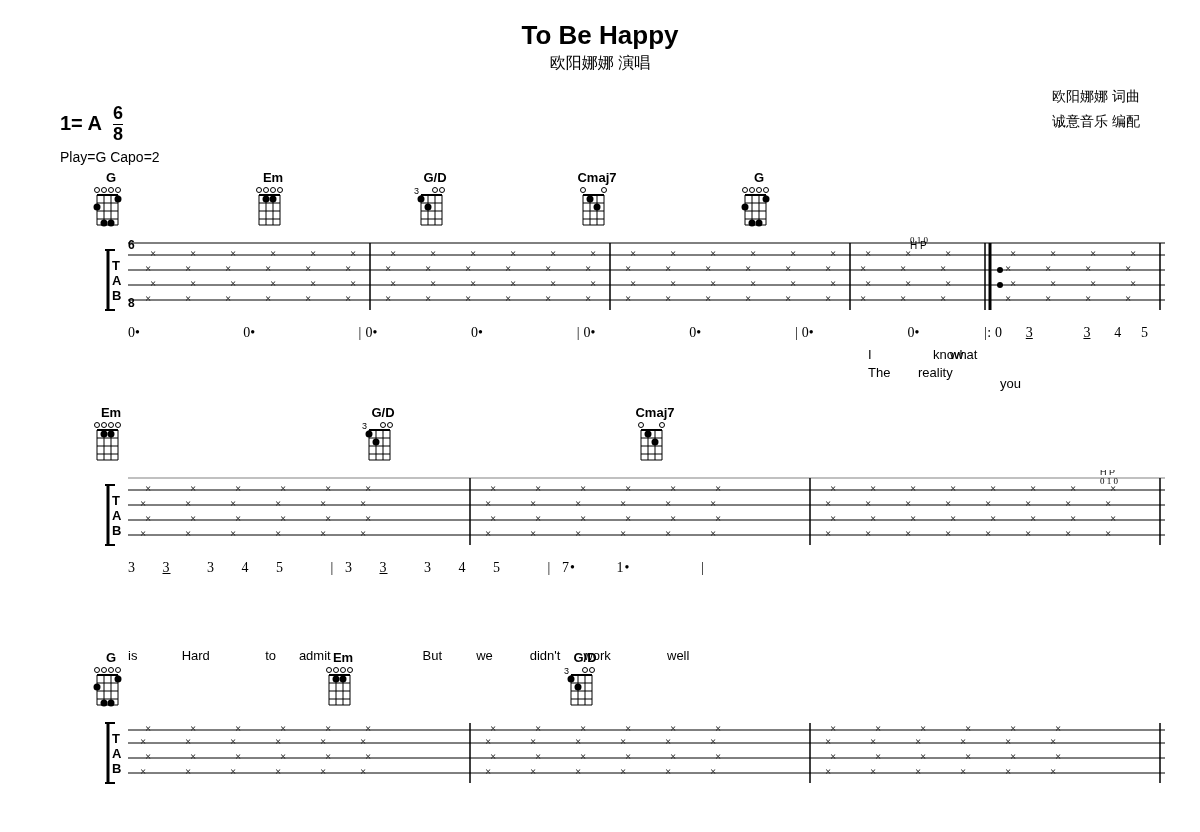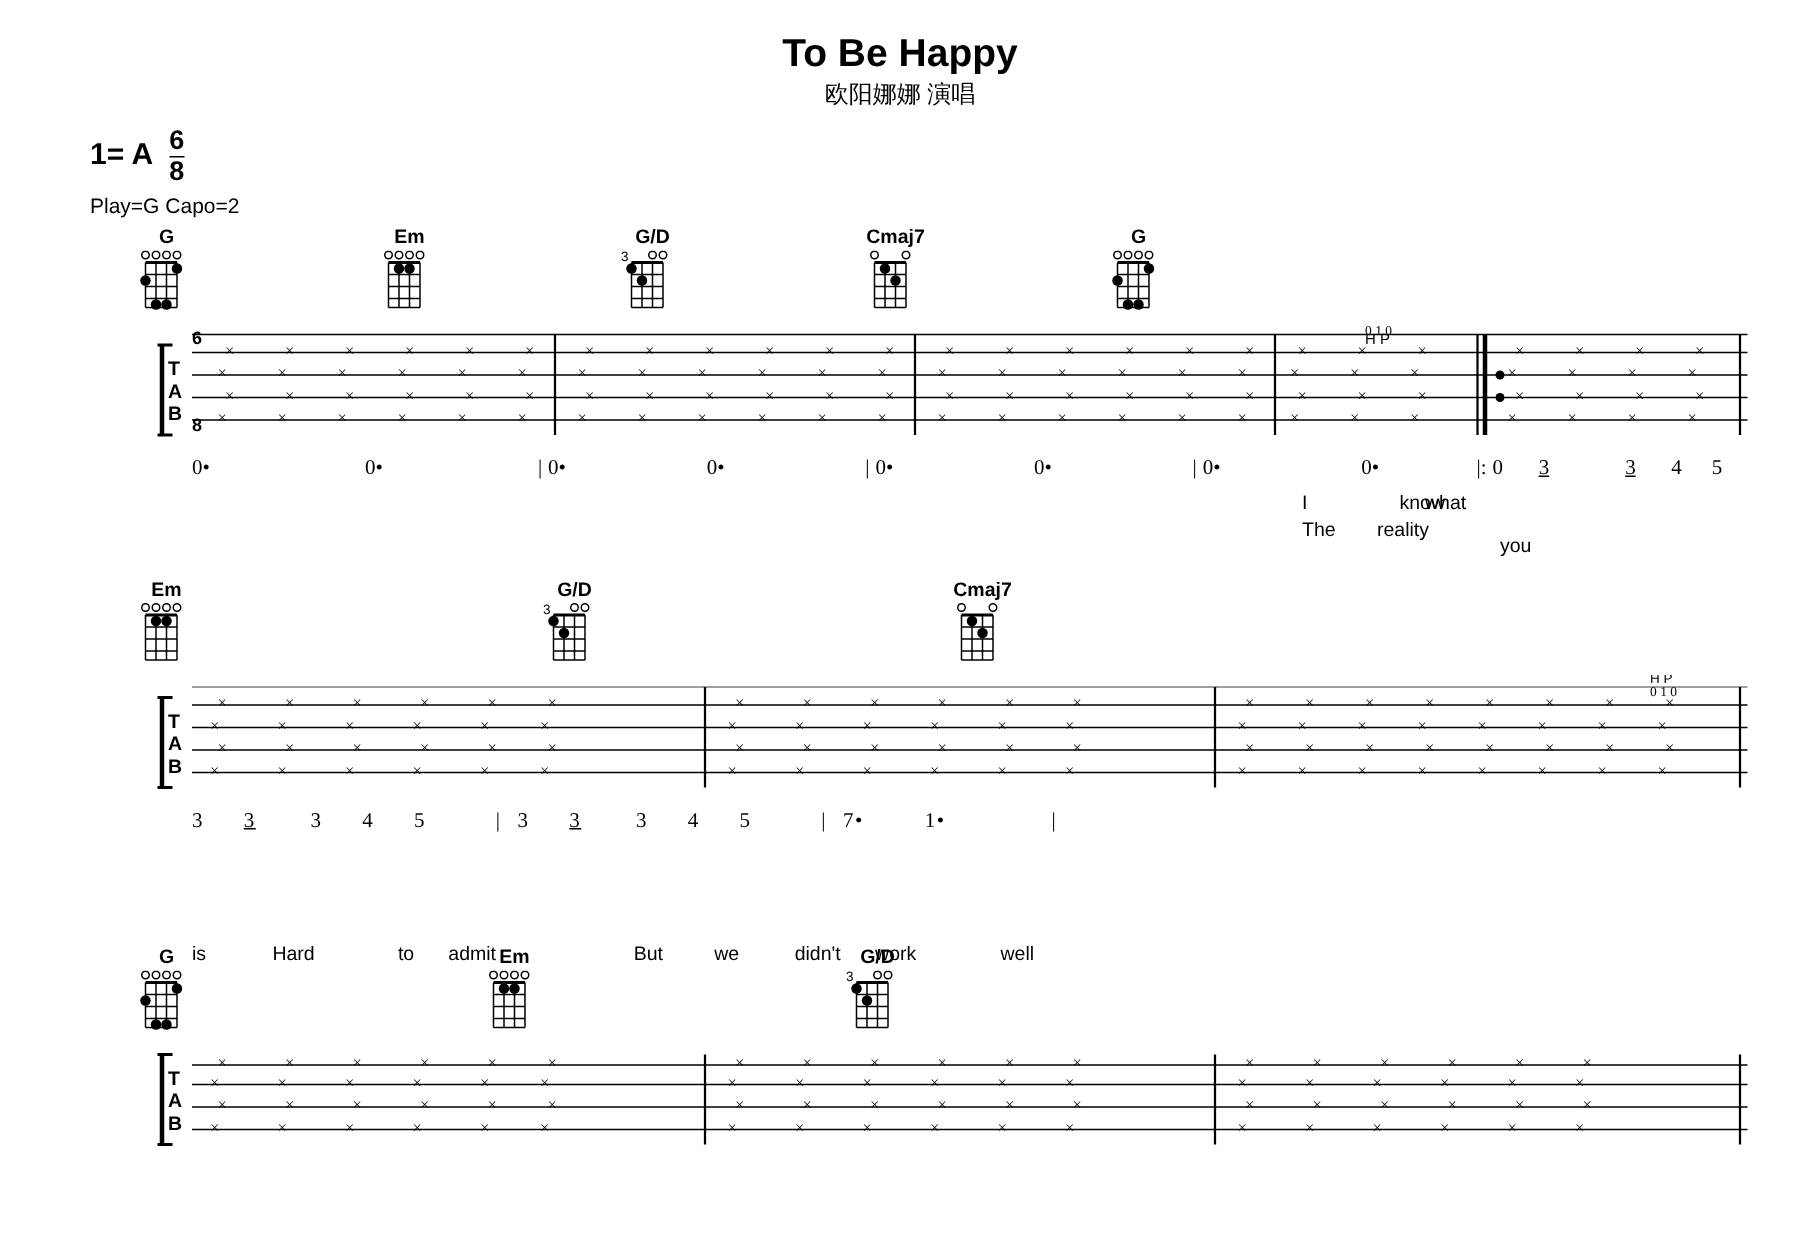--- a/index.html
+++ b/index.html
@@ -57,29 +57,33 @@
 
 <div class="page">
 
   <div class="title-section">
     <div class="song-title">To Be Happy</div>
     <div class="singer">欧阳娜娜 演唱</div>
   </div>
 
   <div class="top-info">
     <div>
-      <div style="font-size:20px; font-weight:bold; font-family:Arial,sans-serif;">
+      <div style="font-size:20px; font-weight:bold; font-family:Arial,sans-serif;margin-top:20px;">
         <span>1= A</span>
         <span style="display:inline-flex;flex-direction:column;align-items:center;font-size:18px;font-weight:bold;line-height:1.1;vertical-align:middle;margin-left:6px;">
           <span>6</span>
           <span style="border-top:1.5px solid #000;width:100%;display:block;"></span>
           <span>8</span>
         </span>
       </div>
       <div class="play-info">Play=G  Capo=2</div>
+    </div>
+    <div class="credits">
+      <div>欧阳娜娜 词曲</div>
+      <div>诚意音乐 编配</div>
     </div>
   </div>
 
   <div class="section-block">
 
     <div style="display:flex; align-items:flex-end; margin-bottom:6px; padding-left:30px; gap:0;">
 
       <div style="display:flex;flex-direction:column;align-items:center;margin-right:120px;">
         <div style="font-size:13px;font-weight:bold;font-family:Arial,sans-serif;margin-bottom:2px;">G</div>
         <svg width="42" height="42">

